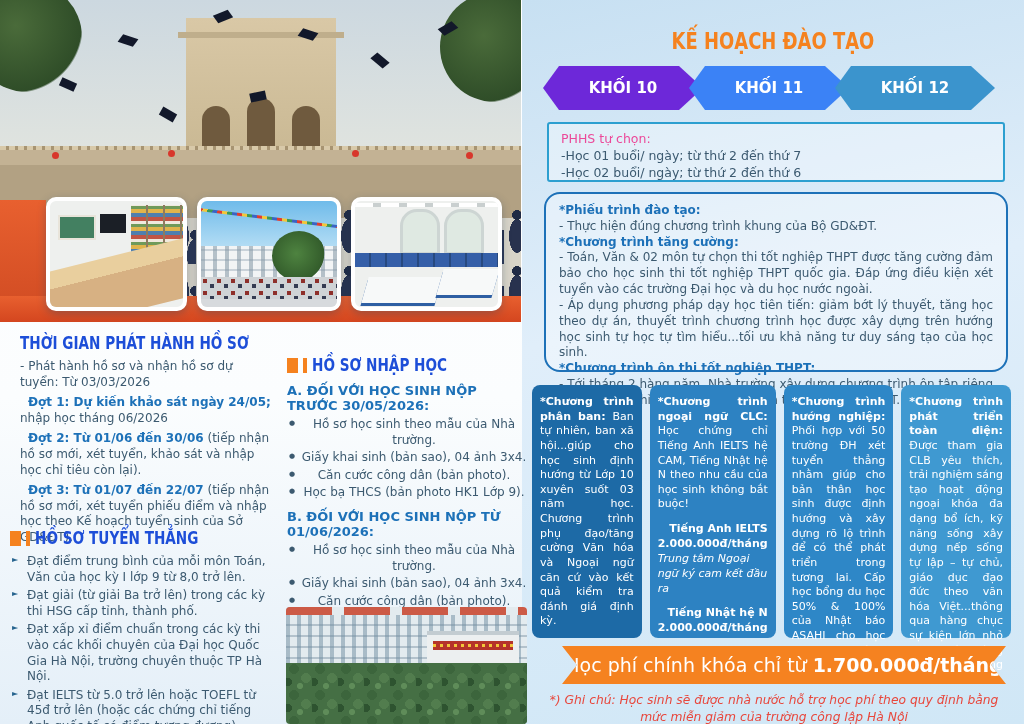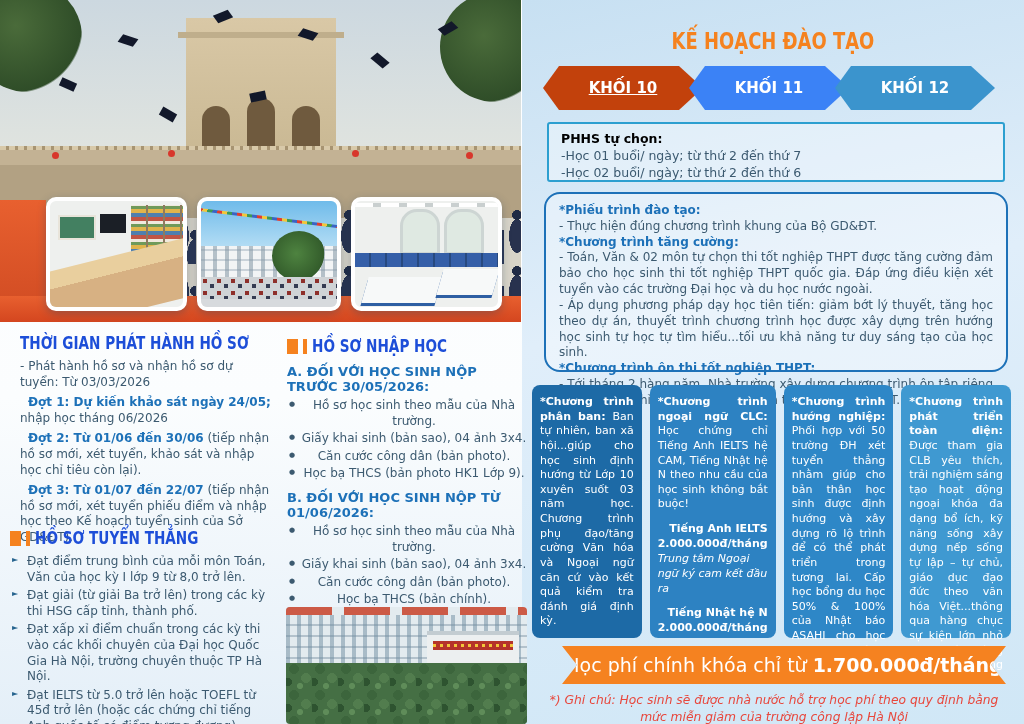--- a/index.html
+++ b/index.html
@@ -35,21 +35,21 @@
     font-weight:bold;font-size:23px;}
   .plan-title span{display:inline-block;transform:scaleX(.78);}
   .chevrons{left:543px;top:66px;width:452px;height:44px;display:flex;}
   .chev{flex:1;margin-left:-14px;color:#fff;font-weight:bold;font-size:15px;
     display:flex;align-items:center;justify-content:center;
     clip-path:polygon(0 50%,16px 0,calc(100% - 24px) 0,100% 50%,calc(100% - 24px) 100%,16px 100%);}
   .chev:first-child{margin-left:0;}
   .box{border:2px solid #1d71b8;background:rgba(255,255,255,.35);color:#3c5a70;}
   .phhs-box{left:547px;top:122px;width:458px;height:60px;border-color:#2c9fd0;
     border-radius:3px;padding:7px 12px;font-size:12.5px;line-height:1.35;box-sizing:border-box;}
-  .phhs-title{color:#000000;font-weight:bold;}
+  .phhs-title{color:#ec4899;font-weight:normal;}
   .prog-box{left:544px;top:192px;width:464px;height:180px;border-radius:16px;
     padding:9px 13px;font-size:12px;line-height:1.32;box-sizing:border-box;text-align:justify;}
   .prog-box .bh{color:#1d71b8;font-weight:bold;text-align:left;}
   
   .cards{left:532px;top:385px;width:479px;height:253px;display:flex;gap:8px;}
   .card{flex:1;border-radius:8px;color:#fff;padding:10px 8px;font-size:11px;
     line-height:1.33;box-sizing:border-box;text-align:justify;}
   .card b{font-weight:bold;}
   .card .blk{margin-top:10px;font-weight:bold;text-align:right;}
   .card .it{font-style:italic;font-weight:normal;margin-top:1px;text-align:left;}
@@ -227,21 +227,21 @@
     <span class="txt">HỒ SƠ TUYỂN THẲNG</span>
   </div>
   <ul class="arrows body-txt">
     <li>Đạt điểm trung bình của mỗi môn Toán, Văn của học kỳ I lớp 9 từ 8,0 trở lên.</li>
     <li>Đạt giải (từ giải Ba trở lên) trong các kỳ thi HSG cấp tỉnh, thành phố.</li>
     <li>Đạt xấp xỉ điểm chuẩn trong các kỳ thi vào các khối chuyên của Đại học Quốc Gia Hà Nội, trường chuyên thuộc TP Hà Nội.</li>
     <li>Đạt IELTS từ 5.0 trở lên hoặc TOEFL từ 45đ trở lên (hoặc các chứng chỉ tiếng Anh quốc tế có điểm tương đương)</li>
   </ul>
 </div>
 
-<div class="abs" style="left:287px;top:336px;width:240px;">
+<div class="abs" style="left:287px;top:355px;width:240px;">
   <div class="sec-head">
     <span class="hbar1"></span>
       <span class="hbar2"></span>
     <span class="txt">HỒ SƠ NHẬP HỌC</span>
   </div>
   <div class="sub-title">A. ĐỐI VỚI HỌC SINH NỘP TRƯỚC 30/05/2026:</div>
   <ul class="dots body-txt">
     <li>Hồ sơ học sinh theo mẫu của Nhà trường.</li>
     <li>Giấy khai sinh (bản sao), 04 ảnh 3x4.</li>
     <li>Căn cước công dân (bản photo).</li>
@@ -264,21 +264,21 @@
   <div class="mil-roof"></div>
   <div class="mil-stage">
     <div class="mil-banner"></div>
   </div>
   <div class="mil-crowd"></div>
 </div>
 
 <div class="abs plan-title"><span>KẾ HOẠCH ĐÀO TẠO</span></div>
 
 <div class="abs chevrons">
-  <div class="chev" style="background-color: #c2410c; text-decoration: underline;">KHỐI 10</div>
+  <div class="chev" style="background-color: #6d28d9;">KHỐI 10</div>
   <div class="chev" style="background-color: #3b82f6;">KHỐI 11</div>
   <div class="chev" style="background-color: rgb(59, 148, 205);">KHỐI 12</div>
 </div>
 
 <div class="abs box phhs-box">
   <div class="phhs-title">PHHS tự chọn:</div>
   <div>-Học 01 buổi/ ngày; từ thứ 2 đến thứ 7</div>
   <div>-Học 02 buổi/ ngày; từ thứ 2 đến thứ 6</div>
 </div>
 

